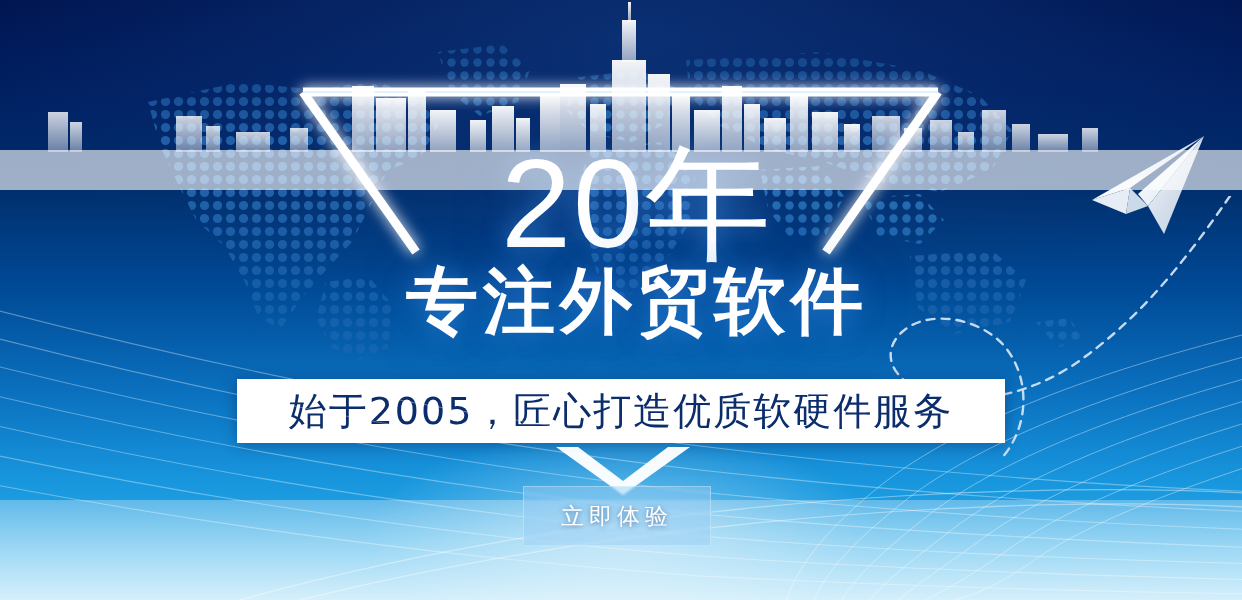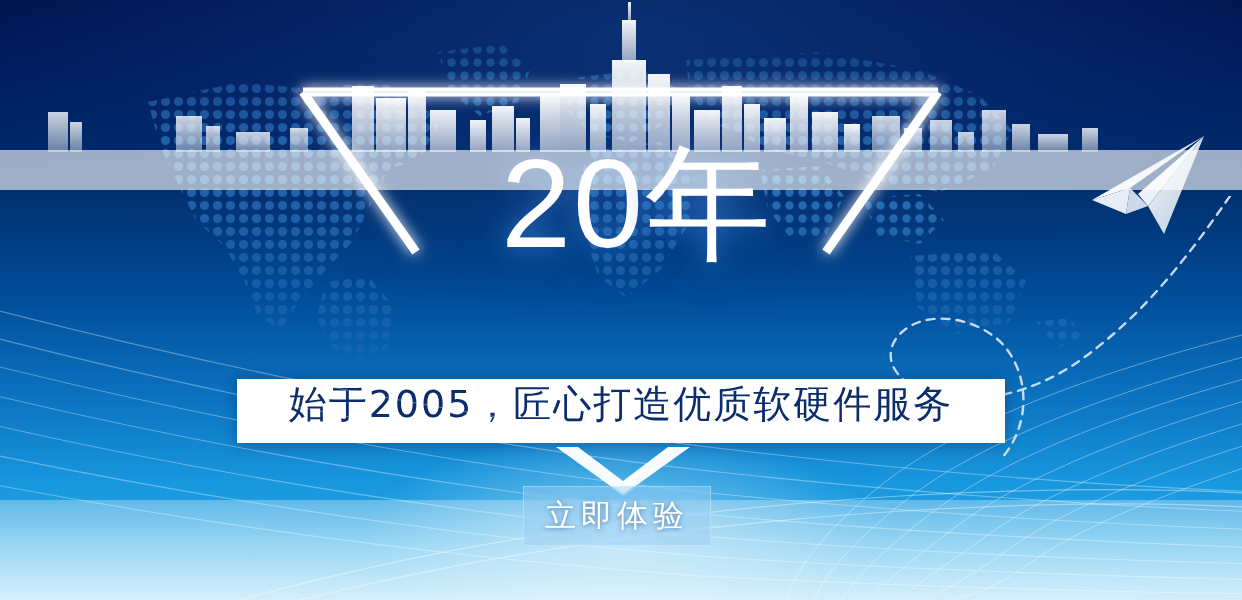--- a/index.html
+++ b/index.html
@@ -54,21 +54,21 @@
     font-size:72px;line-height:1.08;font-weight:700;
     color:#ffffff;letter-spacing:5px;
     font-family:"DejaVu Sans","Liberation Sans",sans-serif;
     text-shadow:0 0 24px rgba(80,160,250,.5),0 0 56px rgba(30,100,200,.35);
   }
 
   
   #tagbar{
     position:absolute;left:237px;top:379px;width:768px;height:64px;
     background:#ffffff;
-    display:flex;align-items:flex-start;justify-content:center;
+    display:flex;align-items:center;justify-content:center;
     box-shadow:0 2px 14px rgba(0,20,70,.35);
   }
   #tagbar span{
     font-size:38px;font-weight:400;color:#0b2d6b;letter-spacing:2px;
     font-family:"DejaVu Sans","Liberation Sans",sans-serif;
     white-space:nowrap;
   }
 
   
   #chev{left:556px;top:447px;width:134px;height:48px;}
@@ -77,21 +77,21 @@
   
   #cta{
     position:absolute;left:523px;top:486px;width:188px;height:60px;
     background:rgba(150,205,245,.46);
     border:1px solid rgba(235,248,255,.34);
     display:flex;align-items:center;justify-content:center;
     cursor:pointer;
     backdrop-filter:blur(1px);
   }
   #cta span{
-    font-size:31px;color:#ffffff;letter-spacing:5px;font-weight:400;
+    font-size:23px;color:#ffffff;letter-spacing:5px;font-weight:400;
     font-family:"DejaVu Sans","Liberation Sans",sans-serif;
     text-shadow:0 1px 5px rgba(0,40,100,.5);
   }
 
   
   #plane{left:1086px;top:132px;width:132px;height:112px;}
   #plane svg{width:100%;height:100%;display:block;}
   #trail{left:860px;top:196px;width:382px;height:290px;}
   #trail svg{width:100%;height:100%;display:block;}
 
@@ -173,20 +173,21 @@
         <path d="M938 92 L826 252"></path>
       </g>
       <g fill="none" stroke="rgba(190,225,255,.45)" stroke-width="2">
         <path d="M303 92 L938 92"></path>
       </g>
     </svg>
   </div>
 
   <div id="headline">
     <div id="year"><span>20</span><span class="cjk">年</span></div>
+    <div id="focus">专注外贸软件</div>
   </div>
 
   <div class="layer nopick" id="trail">
     <svg viewBox="0 0 382 290" preserveAspectRatio="none">
       <g fill="none" stroke="#dce9f7" stroke-width="2.4" stroke-dasharray="8 7" stroke-linecap="round" opacity=".9">
         <path d="M370 0 C330 58 286 116 226 160 C176 198 116 210 72 198 C34 188 18 158 42 136 C68 112 122 122 146 152 C172 186 168 234 140 264"></path>
       </g>
     </svg>
   </div>
 

